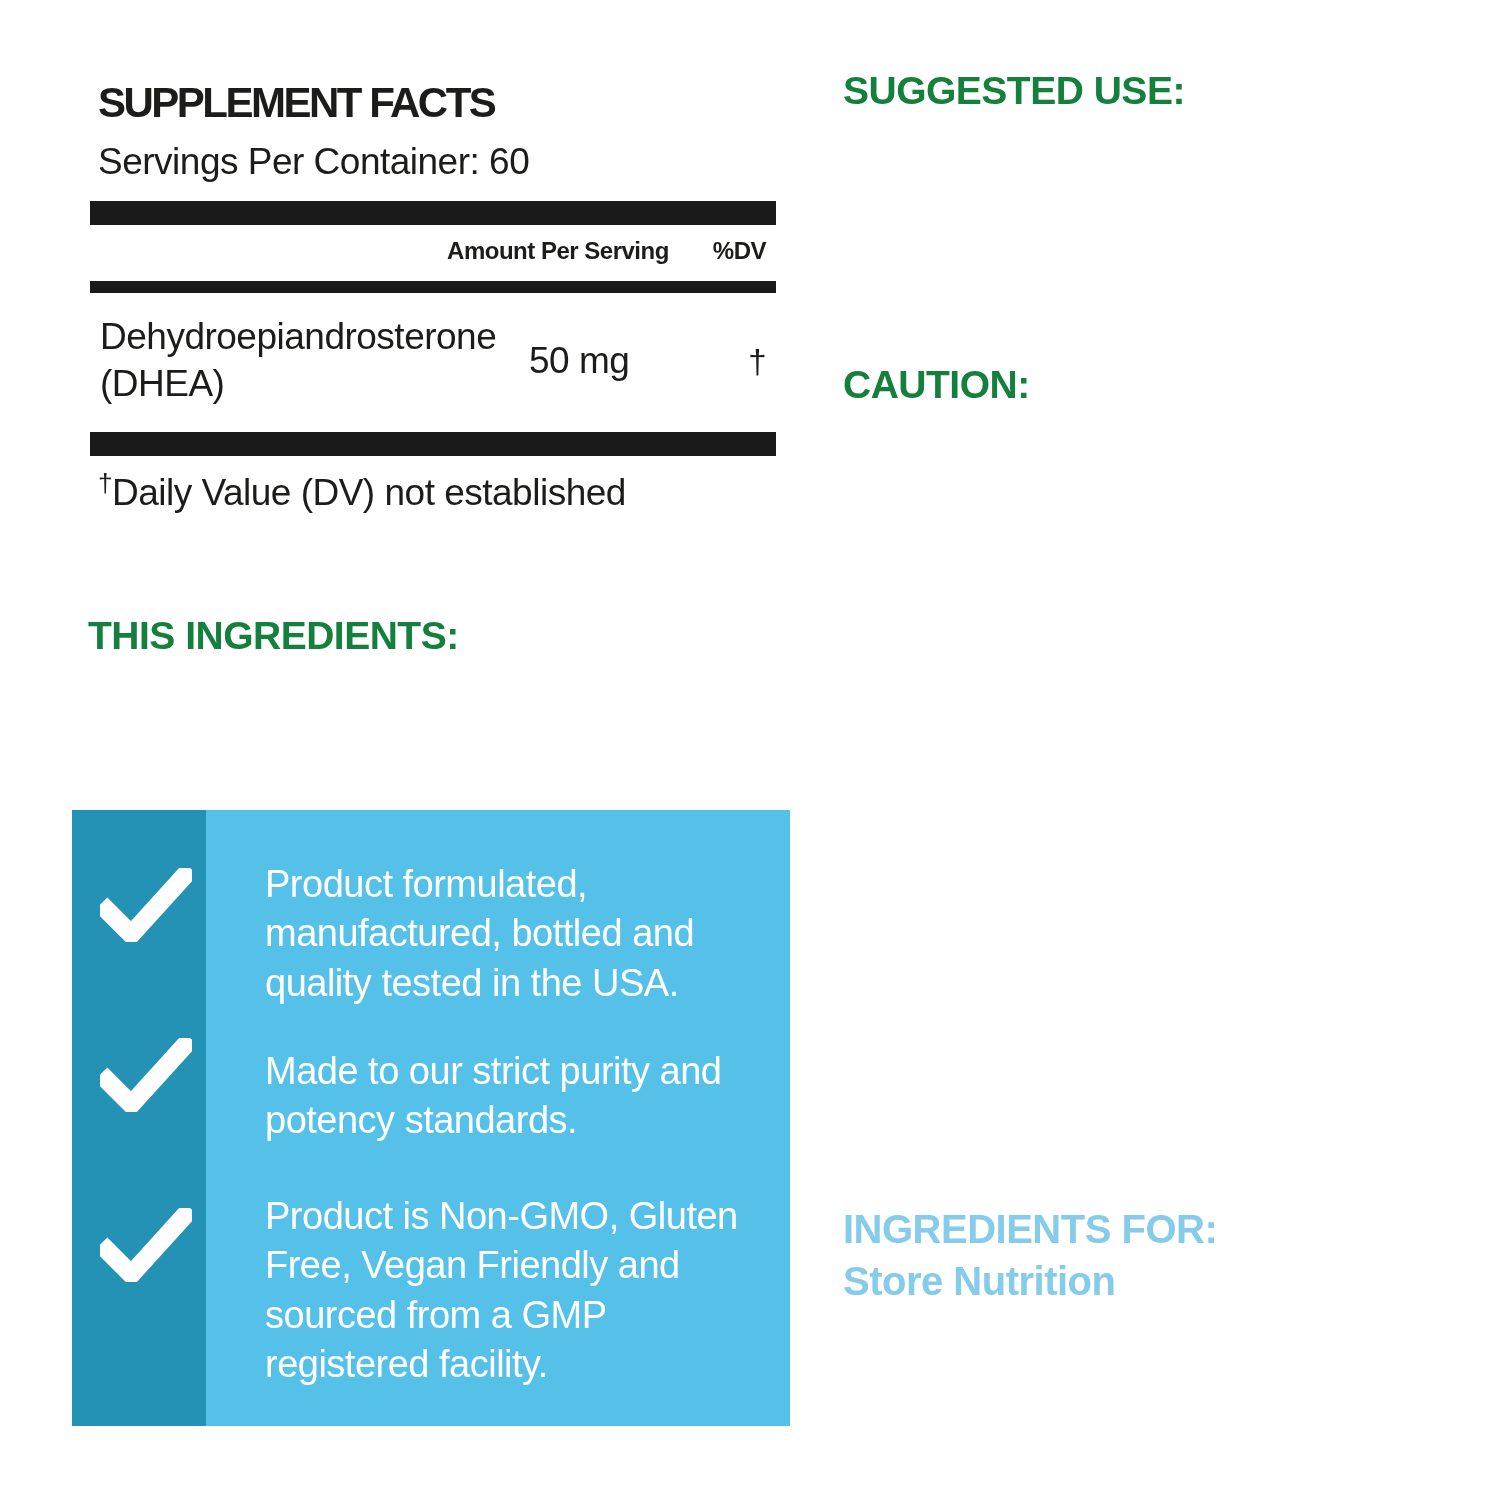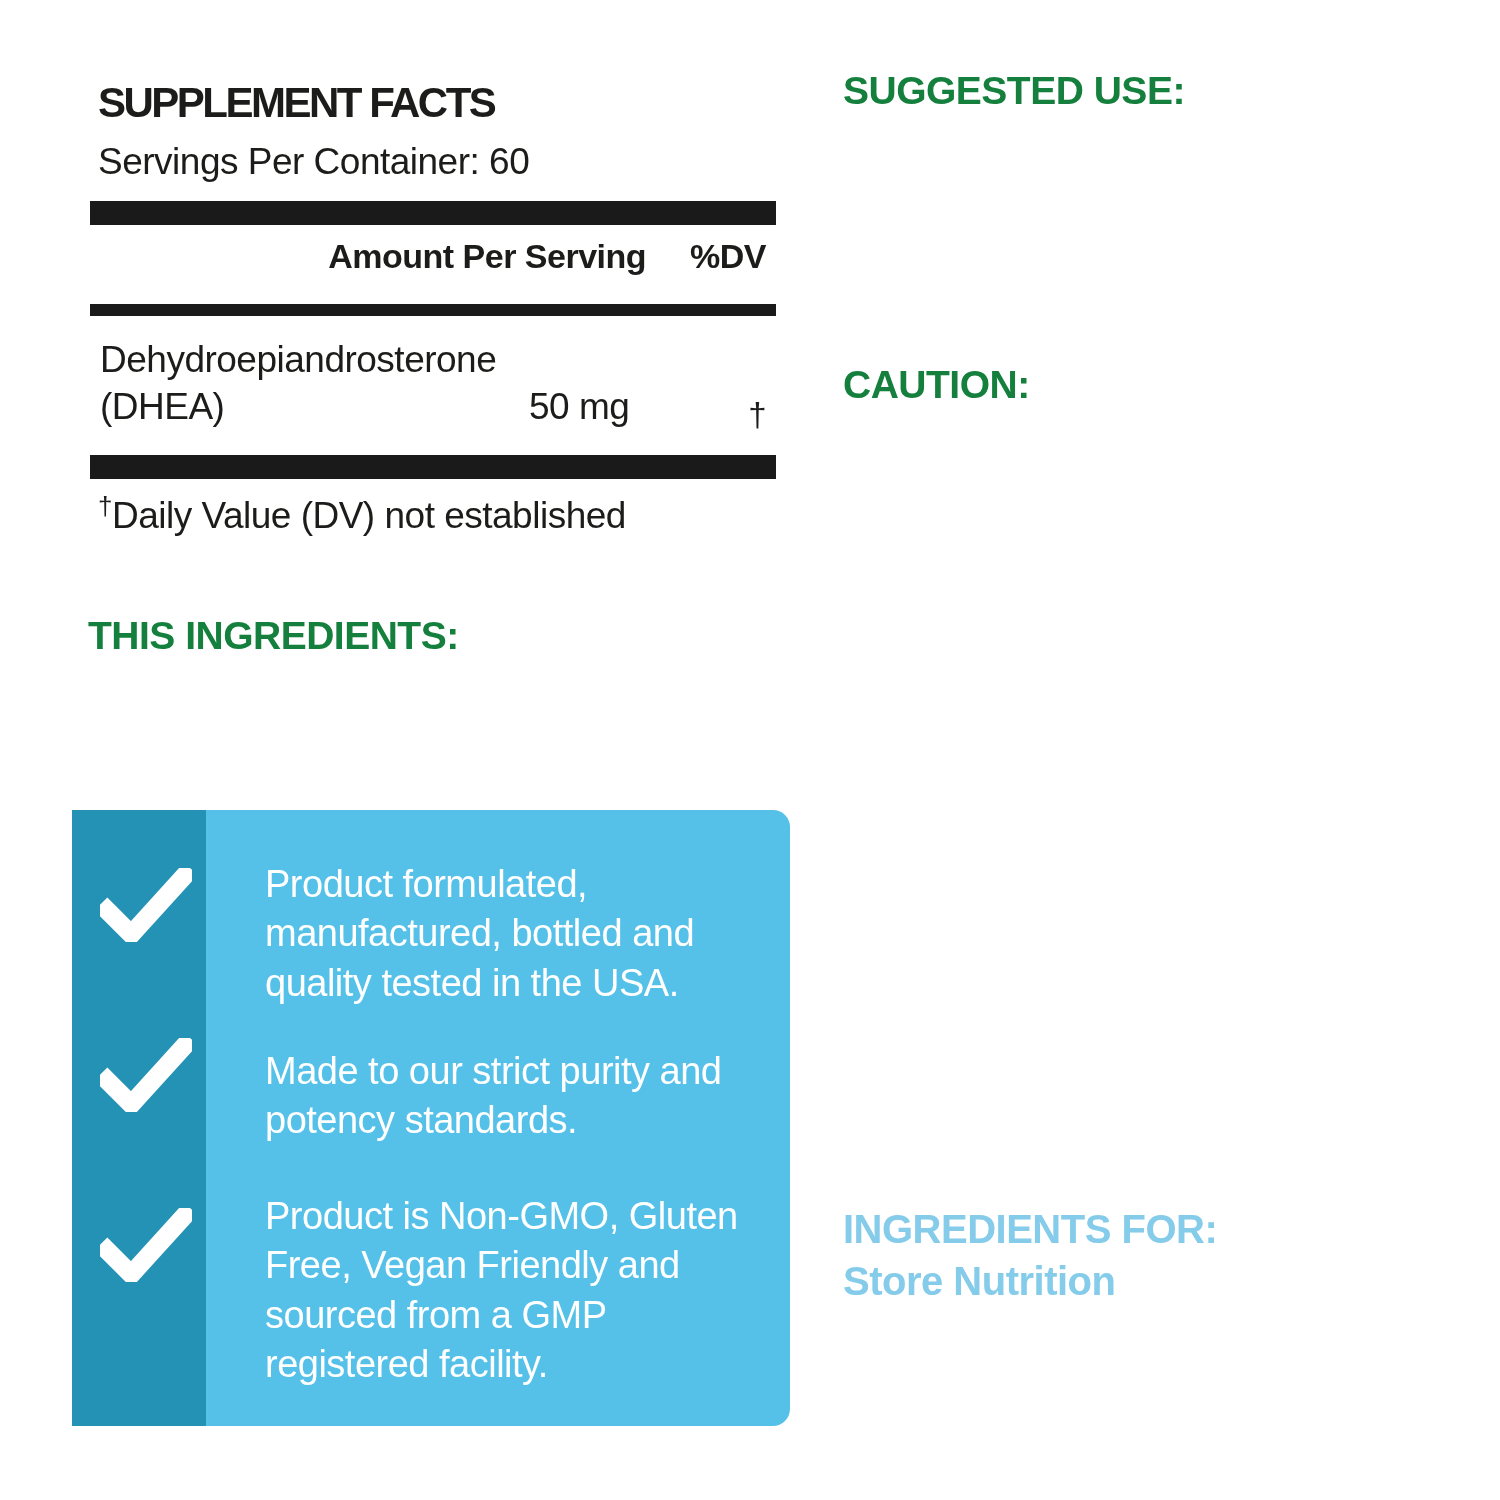--- a/index.html
+++ b/index.html
@@ -23,25 +23,25 @@
     font-size:42px; font-weight:bold; letter-spacing:-2.5px;
     line-height:1.0; margin-bottom:12px; white-space:nowrap;
   }
   .serving-line { font-size:37px; line-height:1.38; letter-spacing:-0.5px; }
   .bar { background:#1a1a1a; width:calc(100% + 16px); margin-left:-8px; }
   .bar-thick { height:24px; }
   .bar-med   { height:12px; }
   .bar-1 { margin-top:14px; }
   .facts-header {
     display:flex; justify-content:flex-end; align-items:center;
-    gap:44px; font-weight:bold; font-size:34px; letter-spacing:-0.5px;
-    padding:12px 2px 28px 0;
+    gap:44px; font-weight:bold; font-size:24px; letter-spacing:-0.5px;
+    padding:12px 2px 16px 0;
   }
   .ing-row {
-    display:flex; align-items:flex-end;
+    display:flex; align-items:center;
     font-size:37px; letter-spacing:-0.5px; line-height:1.28;
     padding:20px 2px 14px 2px;
   }
   .ing-name { flex:1; }
   .ing-amount { width:185px; }
   .ing-dv { width:52px; text-align:right; font-size:33px; line-height:1; padding-top:2px; }
   .bar-3 { margin-top:10px; }
   .facts-footnote { font-size:37px; letter-spacing:-0.5px; padding-top:16px; }
   .sup-dagger { font-size:26px; vertical-align:super; line-height:0; }
 
@@ -50,21 +50,20 @@
     left:88px; top:610px; width:650px;
     font-size:39px; line-height:1.32; letter-spacing:-0.5px;
   }
   .accent { color:#85cbea; font-weight:bold; }
   .accent-inline { color:#15803d; font-weight:bold; }
 
   
   .check-panel {
     left:72px; top:810px; width:718px; height:616px;
     background:#55c1e9;
-    border-radius:17px;
   }
   .check-strip {
     position:absolute; left:0; top:0; width:134px; height:100%;
     background:#2492b5;
   }
   .checkmark { position:absolute; left:28px; width:92px; height:74px; }
   .check-1 { top:58px; } .check-2 { top:228px; } .check-3 { top:398px; }
   .check-item {
     position:absolute; left:193px; width:495px;
     font-size:38px; line-height:1.30; letter-spacing:-0.5px; color:#fff;

